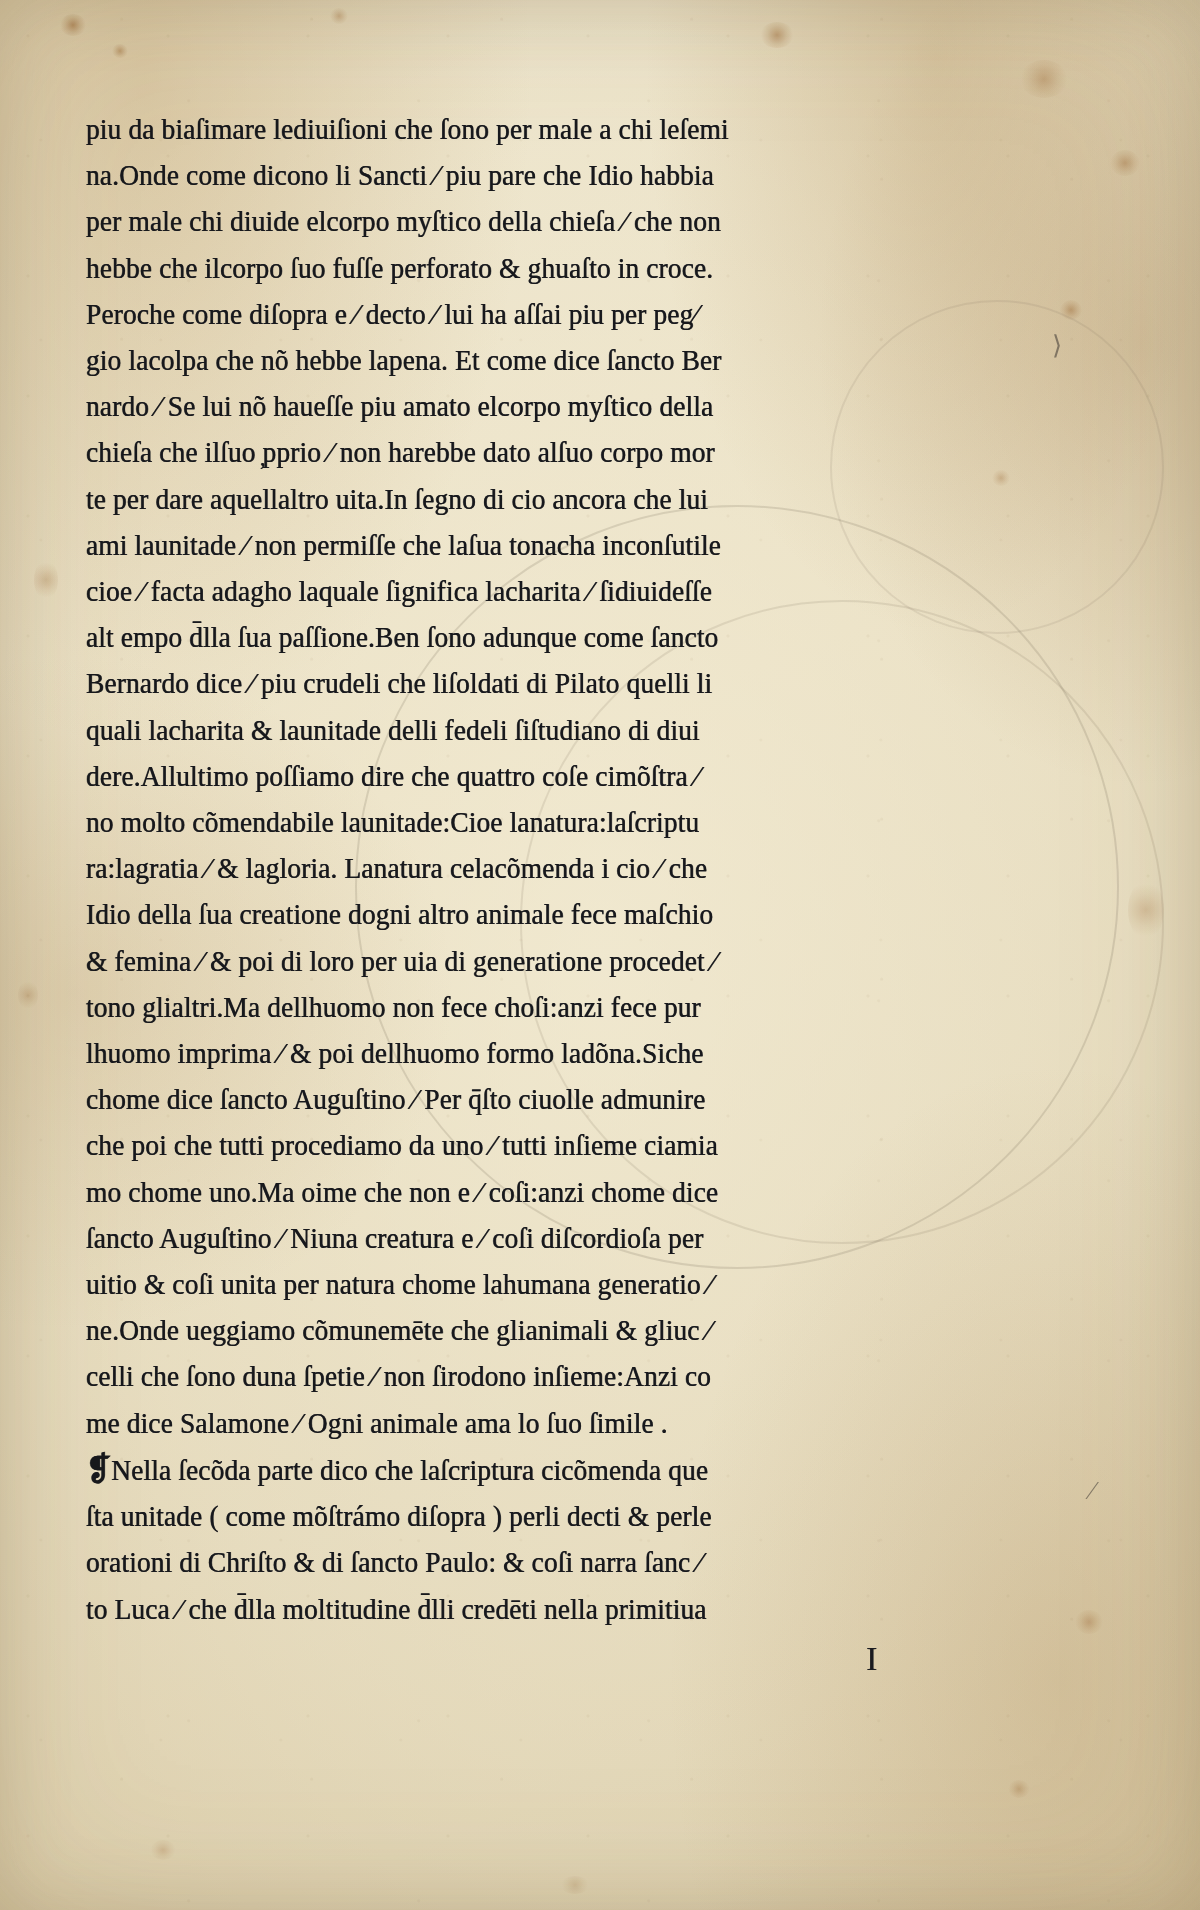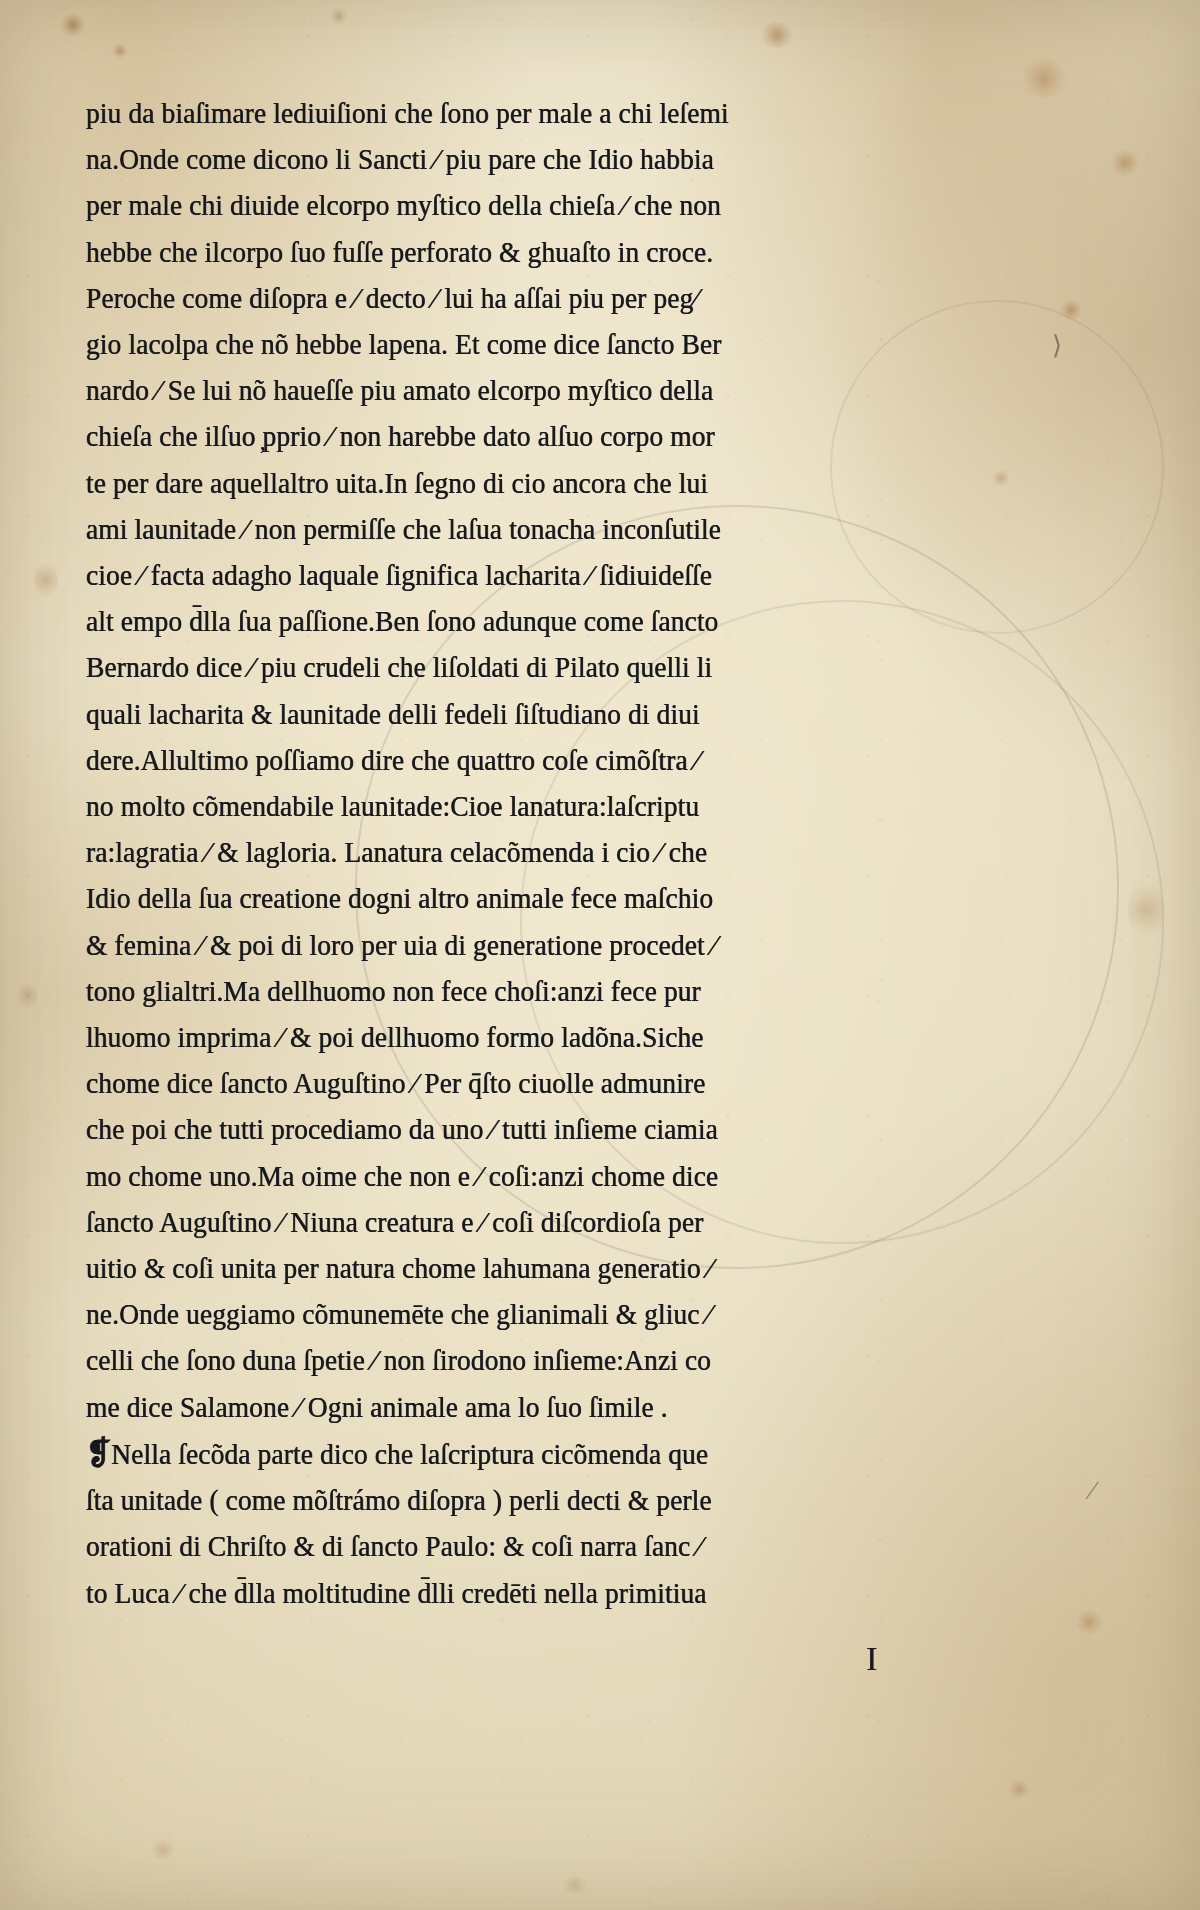--- a/index.html
+++ b/index.html
@@ -55,21 +55,21 @@
     border: 2px solid rgba(120,110,90,0.20);
     border-radius: 50%;
   }
   .wm1 { left: 355px; top: 505px; width: 760px; height: 760px; }
   .wm2 { left: 520px; top: 600px; width: 640px; height: 640px; border-color: rgba(120,110,90,0.15); }
   .wm3 { left: 830px; top: 300px; width: 330px; height: 330px; border-color: rgba(120,110,90,0.13); }
 
   .text-block {
     position: absolute;
     left: 86px;
-    top: 88px;
+    top: 104px;
     width: 872px;
   }
   .line {
     font-family: "Liberation Serif", serif;
     color: #17181c;
     font-size: 27.5px;
     line-height: 46.2px;
     letter-spacing: 0.1px;
     white-space: pre;
     text-shadow:

